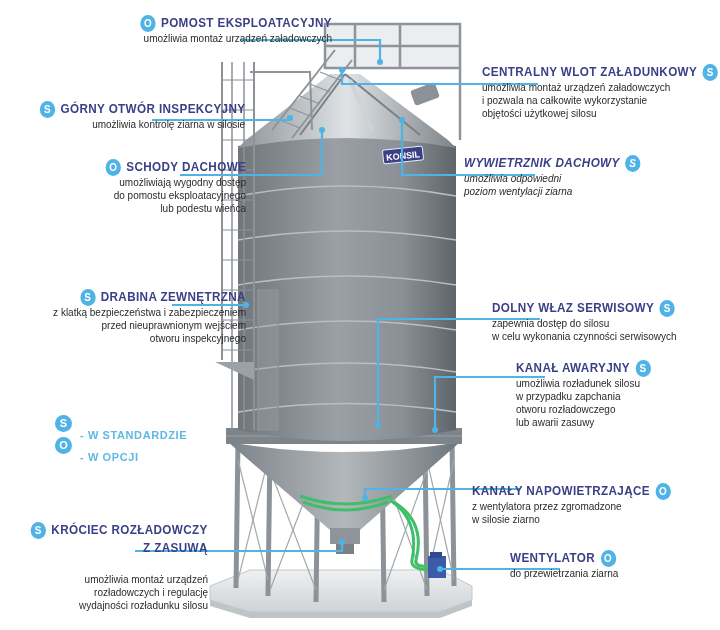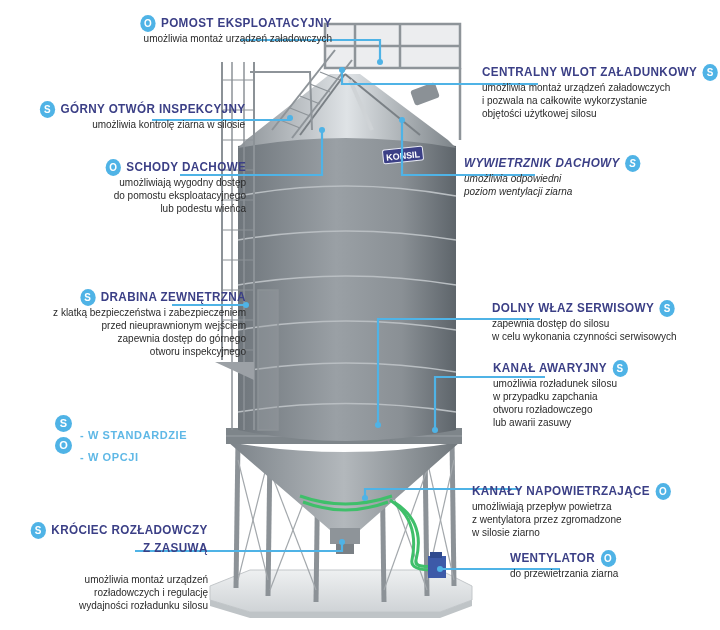--- a/index.html
+++ b/index.html
@@ -226,21 +226,20 @@
     <div class="desc">lub podestu wieńca</div>
   </div>
 
   <div class="callout right-aligned" style="right:474px; top:288px;">
     <div class="title">
       <span class="badge">S</span>
       <span>DRABINA ZEWNĘTRZNA</span>
     </div>
     <div class="desc">z klatką bezpieczeństwa i zabezpieczeniem</div>
     <div class="desc">przed nieuprawnionym wejściem</div>
-    <div class="desc">zapewnia dostęp do górnego</div>
     <div class="desc">otworu inspekcyjnego</div>
   </div>
 
   <div class="legend">
     <div class="legend-row">
       <span class="badge">S</span>
       <span class="legend-text">- W STANDARDZIE</span>
     </div>
     <div class="legend-row">
       <span class="badge">O</span>
@@ -282,37 +281,36 @@
 
   <div class="callout left-aligned" style="left:492px; top:299px;">
     <div class="title">
       <span>DOLNY WŁAZ SERWISOWY</span>
       <span class="badge">S</span>
     </div>
     <div class="desc">zapewnia dostęp do silosu</div>
     <div class="desc">w celu wykonania czynności serwisowych</div>
   </div>
 
-  <div class="callout left-aligned" style="left:493px; top:359px;">
+  <div class="callout left-aligned" style="left:516px; top:359px;">
     <div class="title">
       <span>KANAŁ AWARYJNY</span>
       <span class="badge">S</span>
     </div>
     <div class="desc">umożliwia rozładunek silosu</div>
     <div class="desc">w przypadku zapchania</div>
     <div class="desc">otworu rozładowczego</div>
     <div class="desc">lub awarii zasuwy</div>
   </div>
 
   <div class="callout left-aligned" style="left:472px; top:482px;">
     <div class="title">
       <span>KANAŁY NAPOWIETRZAJĄCE</span>
       <span class="badge">O</span>
     </div>
-    <div class="desc">umożliwiają przepływ powietrza</div>
     <div class="desc">z wentylatora przez zgromadzone</div>
     <div class="desc">w silosie ziarno</div>
   </div>
 
   <div class="callout left-aligned" style="left:510px; top:549px;">
     <div class="title">
       <span>WENTYLATOR</span>
       <span class="badge">O</span>
     </div>
     <div class="desc">do przewietrzania ziarna</div>

